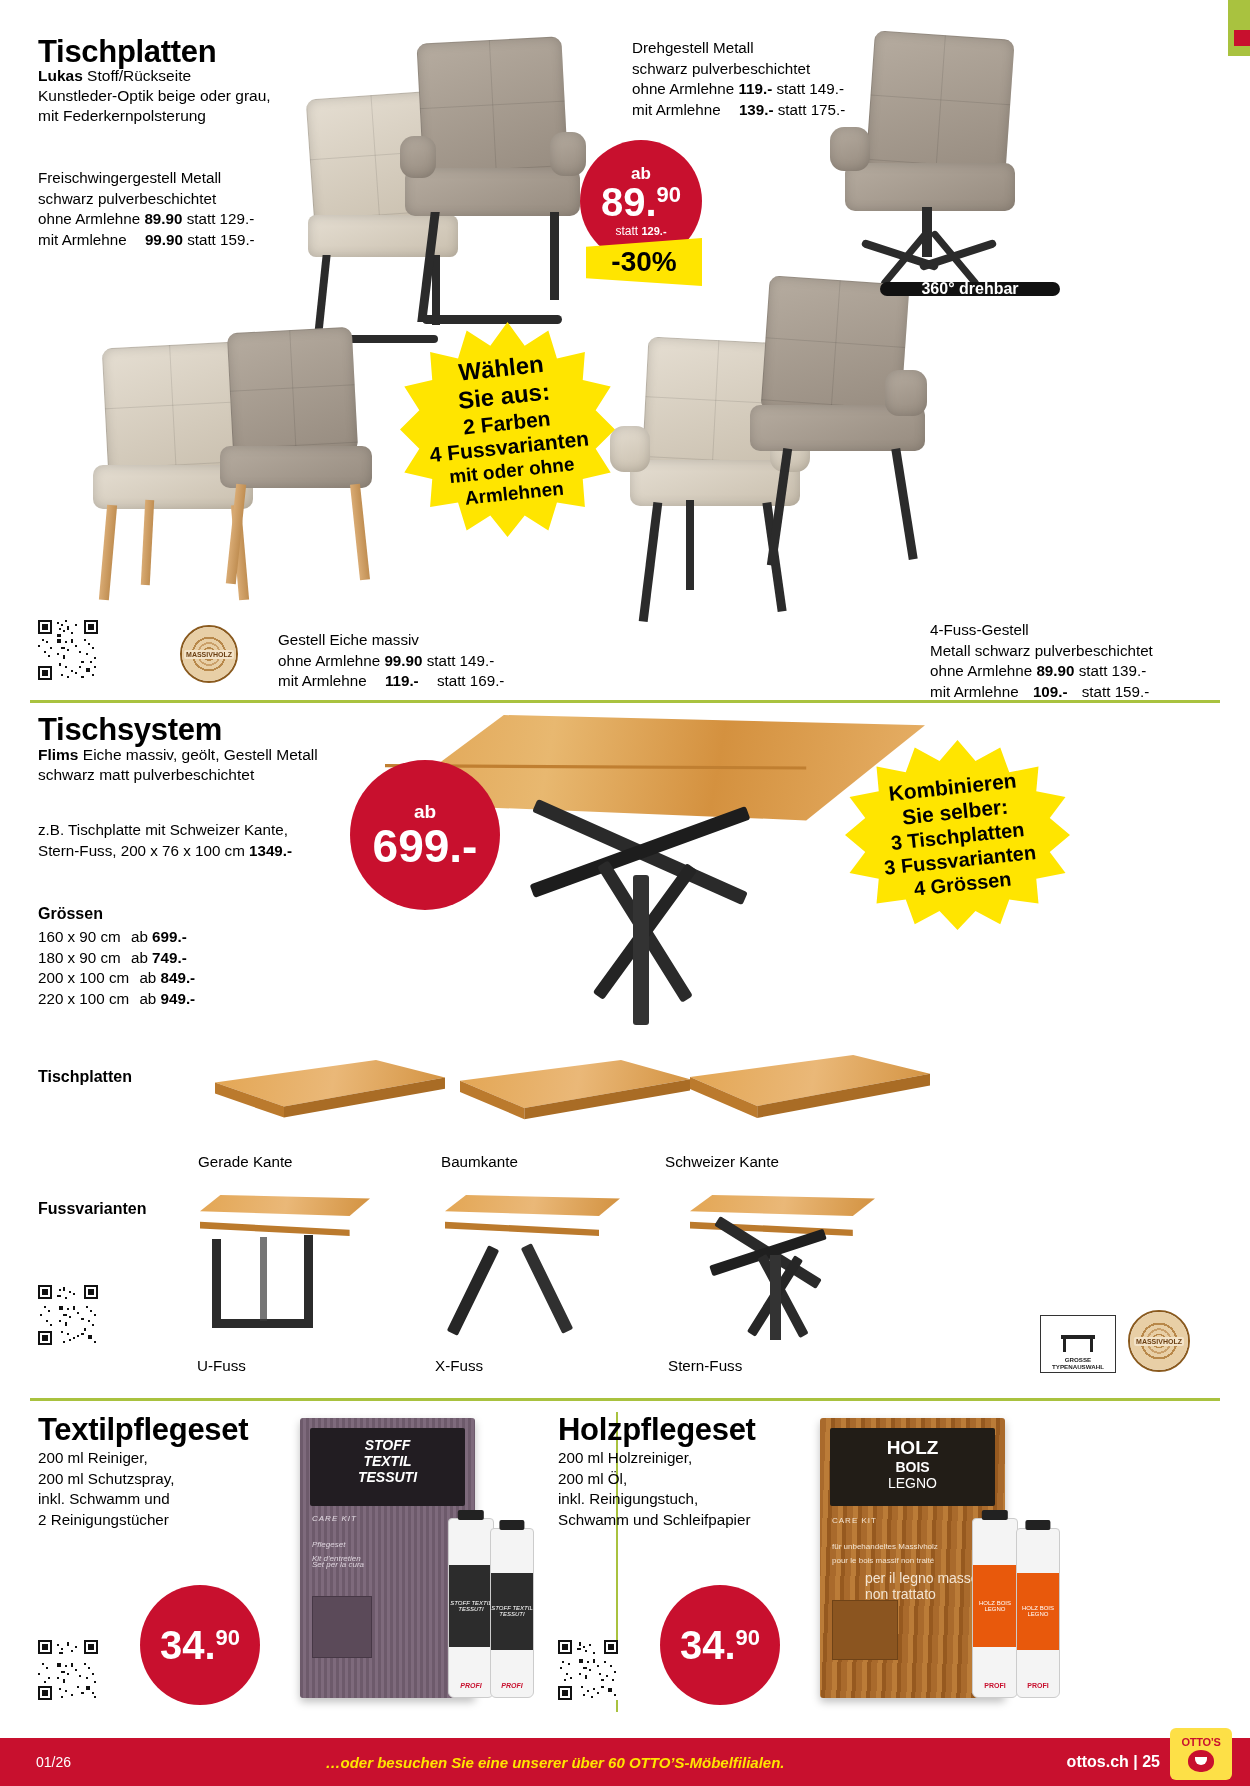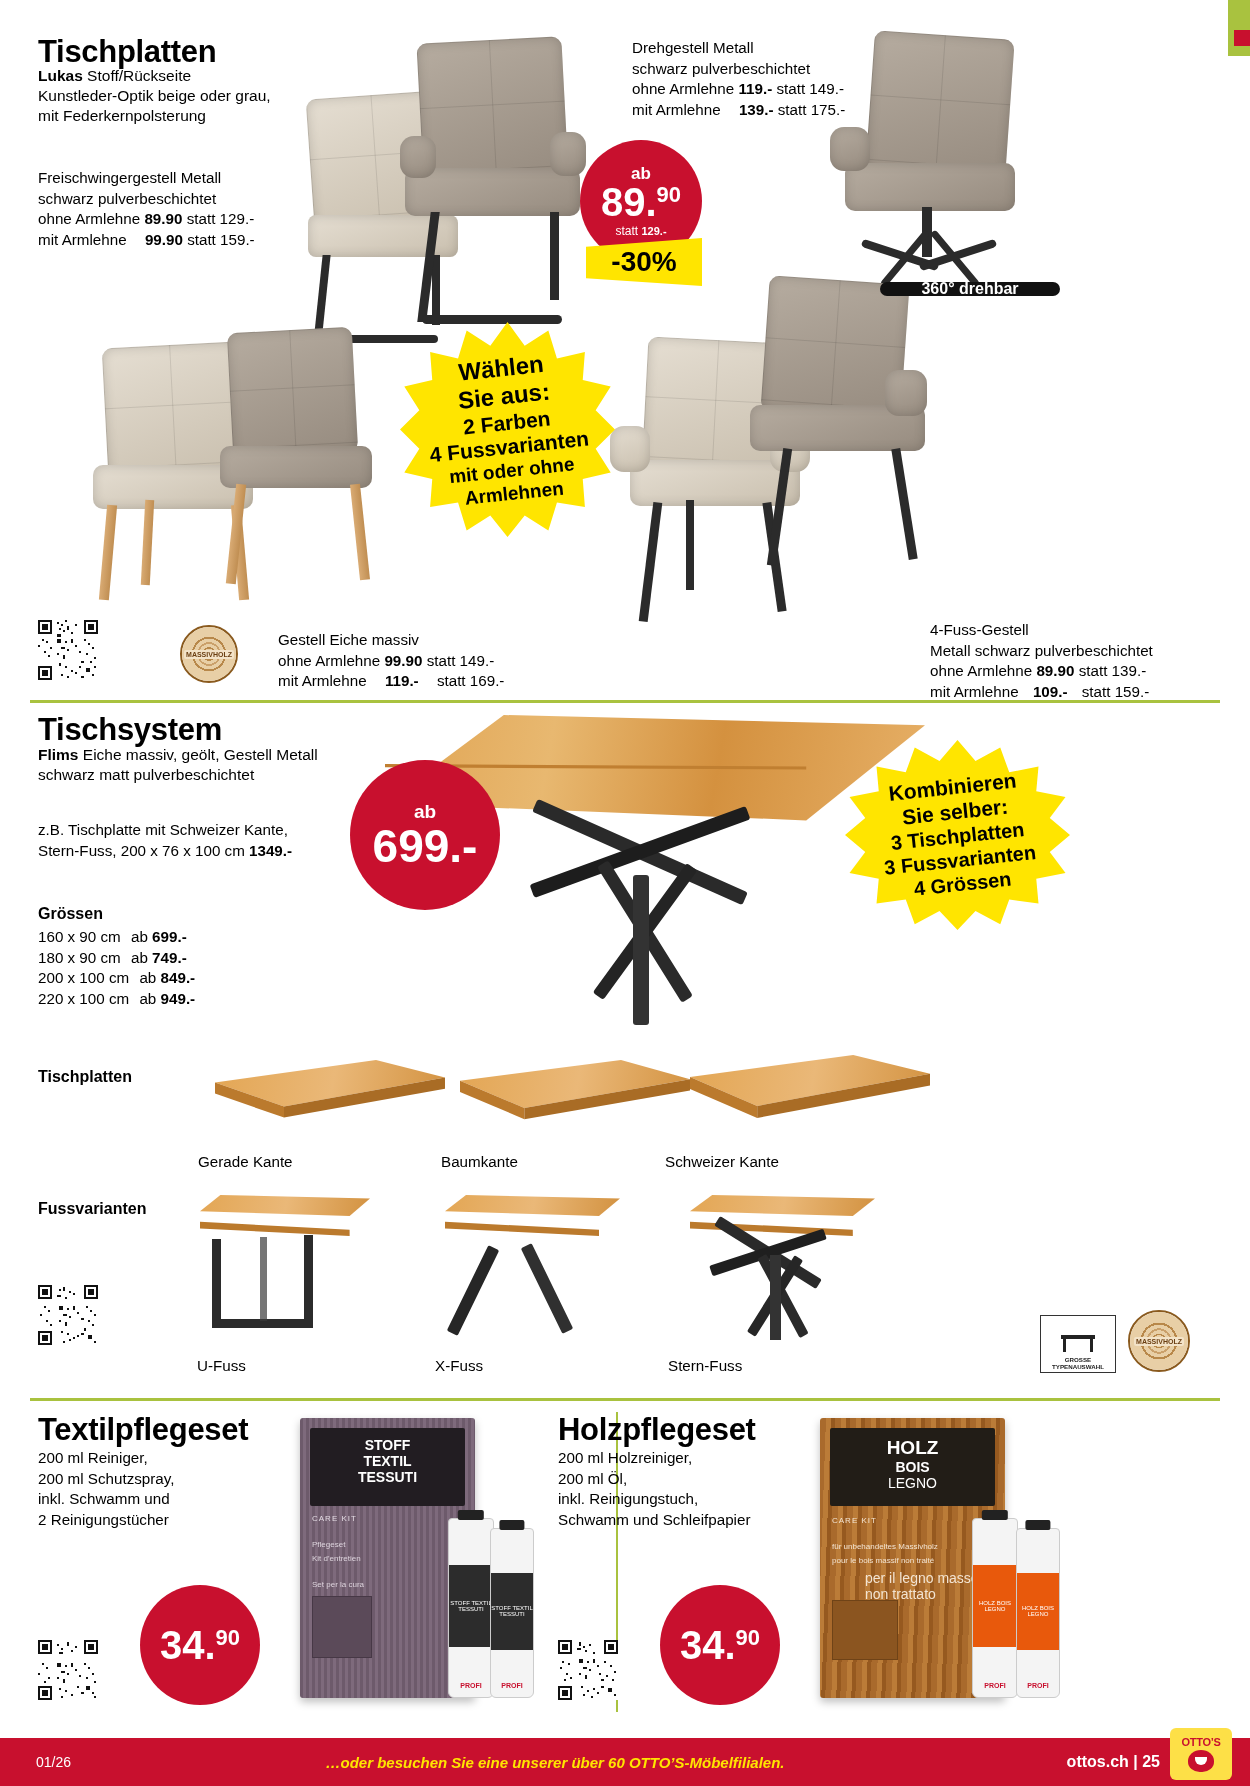--- a/index.html
+++ b/index.html
@@ -599,33 +599,33 @@
   <div class="abs" style="left:616px; top:1412px; width:2px; height:300px; background:#a9c23f;"></div>
 
   <div class="abs h-section" style="left:38px; top:1412px;">Textilpflegeset</div>
   <div class="abs txt" style="left:38px; top:1448px; width:230px;">
     <div>200 ml Reiniger,</div>
     <div>200 ml Schutzspray,</div>
     <div>inkl. Schwamm und</div>
     <div>2 Reinigungstücher</div>
   </div>
 
-  <div class="abs" style="left:300px; top:1418px; width:260px; height:290px;">
+  <div class="abs" style="left:300px; top:1418px; width:260px; height:290px;font-style:italic;">
     <div class="carebox" style="left:0; top:0; width:175px; height:280px;
        background: repeating-linear-gradient(90deg,#6d5a6b 0 3px,#7e6a7c 3px 6px), #6d5a6b;
        box-shadow:0 4px 8px rgba(0,0,0,.25);">
       <div style="position:absolute; left:10px; top:10px; right:10px; height:78px; background:#221d22; border-radius:2px; padding:9px 0; text-align:center; color:#fff;">
         <div style="font-size:14px; font-weight:bold;">STOFF</div>
         <div style="font-size:14px; font-weight:bold;">TEXTIL</div>
         <div style="font-size:14px; font-weight:bold;">TESSUTI</div>
       </div>
       <div style="position:absolute; left:12px; top:96px; font-size:8px; color:#e3dbe3; letter-spacing:1px;">CARE KIT</div>
       <div style="position:absolute; left:12px; top:122px; font-size:8px; color:#ded5de;">Pflegeset</div>
       <div style="position:absolute; left:12px; top:136px; font-size:8px; color:#ded5de;">Kit d'entretien</div>
-      <div style="position:absolute; left:12px; top:162px; font-size:8px; color:#ded5de;">Set per la cura</div>
+      <div style="position:absolute; left:12px; top:142px; font-size:8px; color:#ded5de;">Set per la cura</div>
       <div style="position:absolute; left:12px; top:178px; width:60px; height:62px; background:#5b4a59; border:1px solid #473846;"></div>
     </div>
     <div class="bottle" style="left:148px; top:100px; width:46px; height:180px;">
       <div class="cap"></div>
       <div class="lbl dark" style="display:flex; align-items:center; justify-content:center; color:#fff; font-size:6px; text-align:center;">
         <span>STOFF TEXTIL TESSUTI</span>
       </div>
       <div style="position:absolute; bottom:8px; left:0; right:0; text-align:center; font-size:7px; font-weight:bold; color:#c8102e;">PROFI</div>
     </div>
     <div class="bottle" style="left:190px; top:110px; width:44px; height:170px;">

